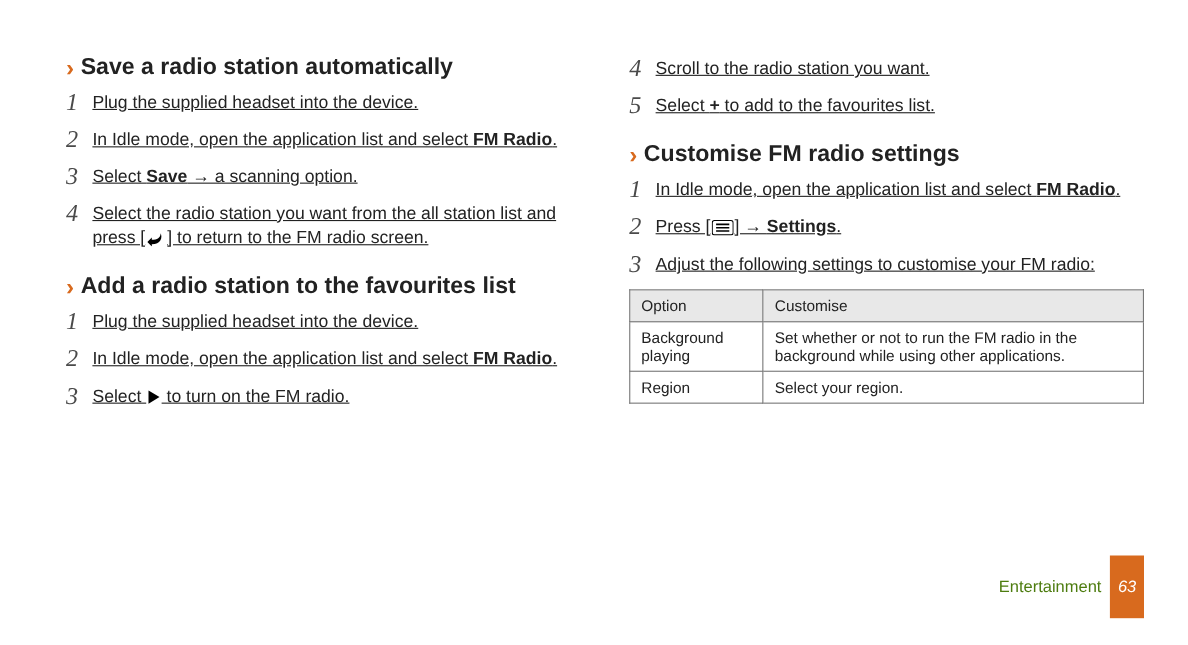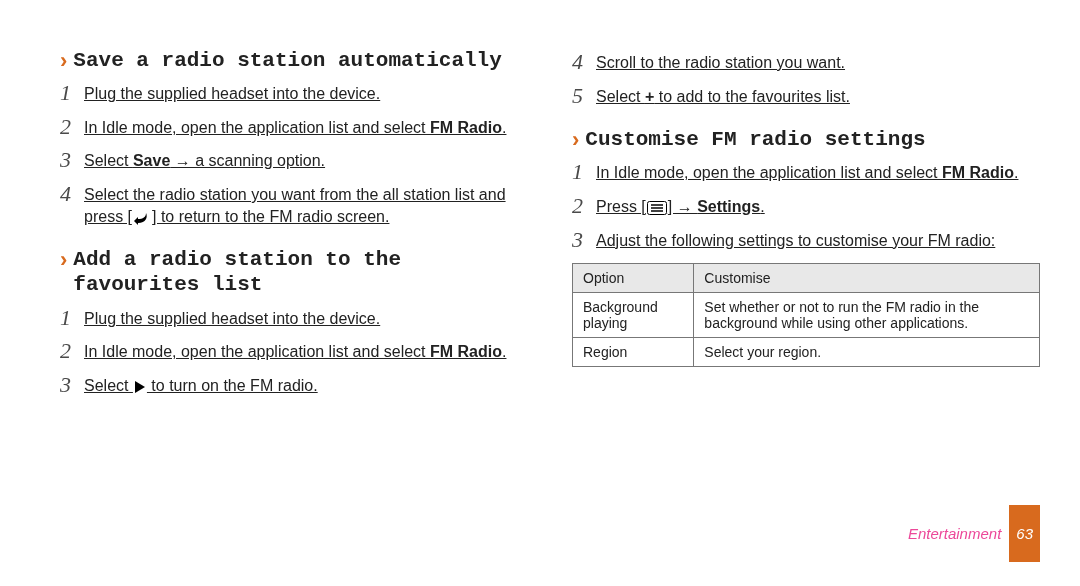--- a/index.html
+++ b/index.html
@@ -40,21 +40,20 @@
     font-size: 22px;
     margin-right: 6px;
     line-height: 1;
     position: relative;
     top: 2px;
   }
   .sec-title {
     font-weight: 700;
     font-size: 21px;
     line-height: 1.2;
-    font-family: Liberation Mono, monospace;
   }
   ol.steps {
     list-style: none;
     padding: 0;
     margin: 0;
     counter-reset: step;
   }
   ol.steps > li {
     display: flex;
     margin: 4px 0 8px 0;
@@ -100,22 +99,21 @@
     background: #e8e8e8;
   }
   .footer {
     display: flex;
     justify-content: flex-end;
     align-items: center;
     padding-top: 8px;
     font-size: 15px;
   }
   .foot-sec {
-    font-style: italic;
-    color: #ec4899;
+    color: #4d7c0f;
     margin-right: 8px;
   }
   .foot-page {
     background: #d86a1e;
     color: #fff;
     font-style: italic;
     padding: 20px 7px;
     font-size: 15px;
   }
 </style>

